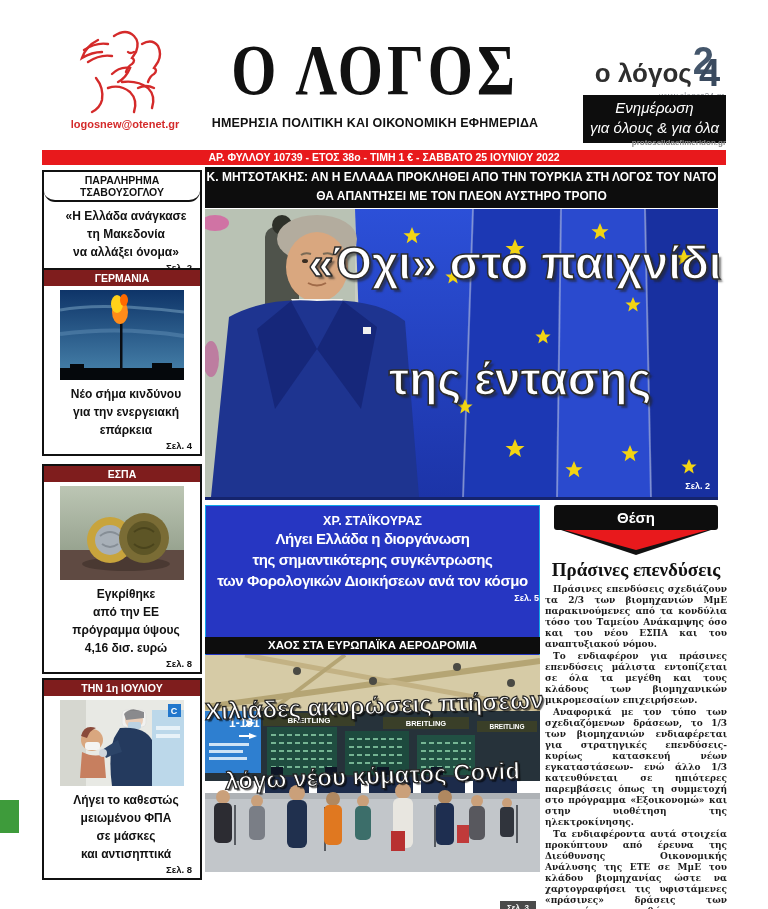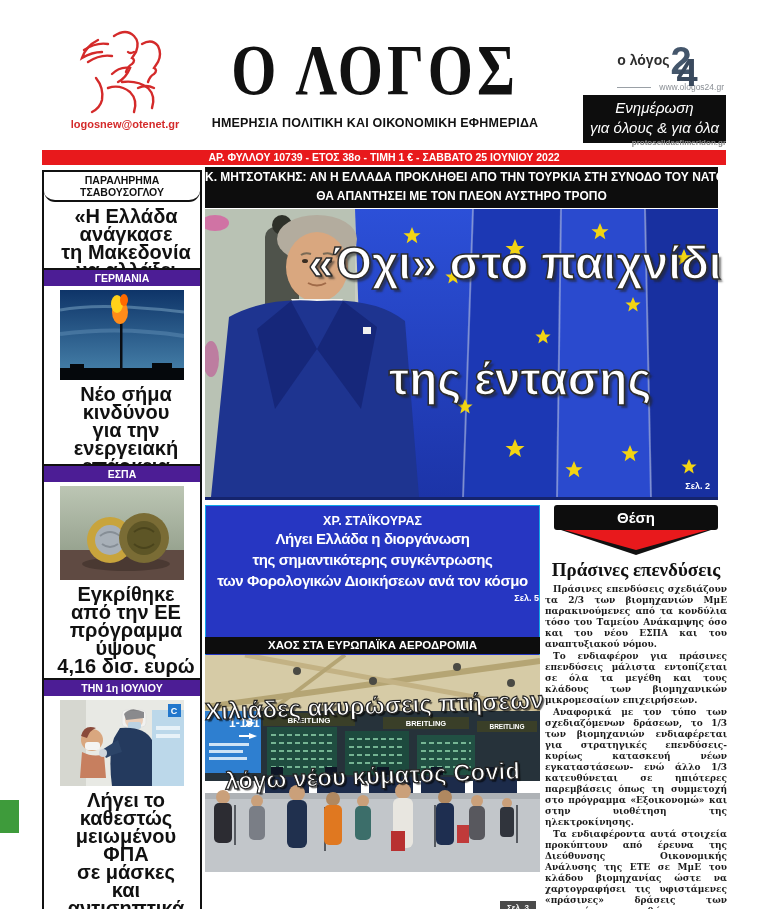--- a/index.html
+++ b/index.html
@@ -12,21 +12,21 @@
   #logo-email{left:40px;top:118px;width:170px;text-align:center;color:#d42a2a;
               font-weight:bold;font-size:11px;}
   #masthead-title{left:195px;top:28px;width:360px;text-align:center;}
   #masthead-title span{display:inline-block;font-family:"Liberation Serif",serif;
       font-weight:bold;font-size:58px;letter-spacing:4px;transform:scaleY(1.25);
       transform-origin:top;white-space:nowrap;}
   #masthead-sub{left:195px;top:116px;width:360px;text-align:center;
       font-weight:bold;font-size:12.5px;letter-spacing:.2px;white-space:nowrap;}
   #logo24{left:585px;top:42px;width:145px;text-align:center;}
   #logo24 .row{display:flex;align-items:flex-start;justify-content:center;}
-  #logo24 .word{font-size:14px;font-weight:bold;color:#2e2e2e;margin-top:10px;}
+  #logo24 .word{font-size:26px;font-weight:bold;color:#2e2e2e;margin-top:16px;}
   #logo24 .d2{font-size:38px;font-weight:bold;color:#44566b;line-height:1;margin-left:1px;}
   #logo24 .d4{font-size:38px;font-weight:bold;color:#3a4a5e;line-height:1;margin-left:-15px;
               position:relative;top:12px;}
   #logo24 .url{display:flex;align-items:center;justify-content:flex-end;gap:8px;
                color:#8a8f95;font-size:8.5px;margin-top:2px;padding-right:6px;}
   #logo24 .url .dash{display:inline-block;width:34px;height:1px;background:#9aa0a6;}
   #promo-box{left:583px;top:95px;width:143px;background:#0d0d0d;color:#fff;
              text-align:center;font-style:italic;font-size:15px;line-height:20px;
              padding:3px 0 5px;}
   #watermark{left:560px;top:138px;width:166px;text-align:right;color:#8a8a8a;
@@ -42,24 +42,24 @@
   
   #lead-photo{left:205px;top:209px;width:513px;height:288px;border-bottom:3px solid #15246e;}
   .outline-head{color:#fff;font-weight:bold;-webkit-text-stroke:1.5px #2c2c2c;
                 text-shadow:3px 3px 2px rgba(35,35,35,.55);white-space:nowrap;text-align:center;}
   #lead-h1{left:300px;top:236px;width:430px;font-size:46px;}
   #lead-h2{left:370px;top:352px;width:300px;font-size:46px;}
   #lead-ref{left:640px;top:481px;width:70px;color:#fff;font-weight:bold;font-size:9px;text-align:right;}
 
   
   .side-box{left:42px;width:160px;background:#fff;border:2px solid #111;box-sizing:border-box;}
-  .side-kicker{background:#4c1d95;color:#fff;font-weight:bold;font-size:10.5px;
+  .side-kicker{background:#7f1d1d;color:#fff;font-weight:bold;font-size:10.5px;
                text-align:center;padding:2px 0;}
   .side-kicker.lightbar{background:#fff;color:#111;border-bottom:2px solid #111;border-radius:11px;}
-  .side-lines{font-weight:bold;font-size:20px;line-height:18px;text-align:center;margin-top:5px;padding-left:8px;}
+  .side-lines{font-weight:bold;font-size:12px;line-height:18px;text-align:center;margin-top:5px;padding-left:8px;}
   .side-ref{font-weight:bold;font-size:9.5px;text-align:right;padding:1px 8px 3px 0;}
   .side-photo{display:block;margin:4px auto 2px;}
   #side1{top:170px;}
   #side2{top:268px;}
   #side3{top:464px;}
   #side4{top:678px;}
   #green-marker{left:0;top:800px;width:19px;height:33px;background:#3e9b3b;}
 
   
   #blue-box{left:205px;top:505px;width:335px;height:162px;background:#2636c2;
@@ -123,21 +123,21 @@
     </div>
   </div>
   <div id="promo-box" class="abs">
     <div>Ενημέρωση</div>
     <div>για όλους &amp; για όλα</div>
   </div>
   <div id="watermark" class="abs">protoselidaefimeridon.gr</div>
 
   <div id="issue-bar" class="abs">ΑΡ. ΦΥΛΛΟΥ 10739 - ΕΤΟΣ 38ο - ΤΙΜΗ 1 € - ΣΑΒΒΑΤΟ 25 ΙΟΥΝΙΟΥ 2022</div>
   <div id="top-headline" class="abs">
-    <div>Κ. ΜΗΤΣΟΤΑΚΗΣ: ΑΝ Η ΕΛΛΑΔΑ ΠΡΟΚΛΗΘΕΙ ΑΠΟ ΤΗΝ ΤΟΥΡΚΙΑ ΣΤΗ ΣΥΝΟΔΟ ΤΟΥ ΝΑΤΟ</div>
+    <div>Κ. ΜΗΤΣΟΤΑΚΗΣ: ΑΝ Η ΕΛΛΑΔΑ ΠΡΟΚΛΗΘΕΙ ΑΠΟ ΤΗΝ ΤΟΥΡΚΙΑ ΣΤΗ ΛΟΓΟΣ ΤΟΥ ΝΑΤΟ</div>
     <div>ΘΑ ΑΠΑΝΤΗΣΕΙ ΜΕ ΤΟΝ ΠΛΕΟΝ ΑΥΣΤΗΡΟ ΤΡΟΠΟ</div>
   </div>
 
   <svg id="lead-photo" class="abs" viewBox="0 0 513 288" preserveAspectRatio="none">
     <defs>
       <symbol id="star" viewBox="-10 -10 20 20">
         <polygon points="0,-10 2.9,-3.1 9.5,-3.1 4.2,1.2 5.9,8.1 0,4 -5.9,8.1 -4.2,1.2 -9.5,-3.1 -2.9,-3.1" fill="#f2d413"></polygon>
       </symbol>
       <linearGradient id="flagblue" x1="0" y1="0" x2="0" y2="1">
         <stop offset="0" stop-color="#2c50d8"></stop>

